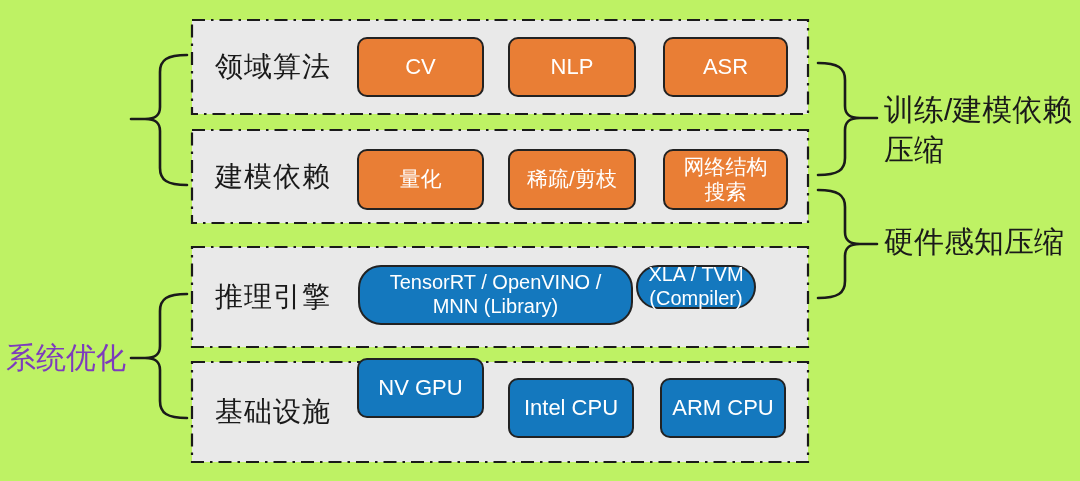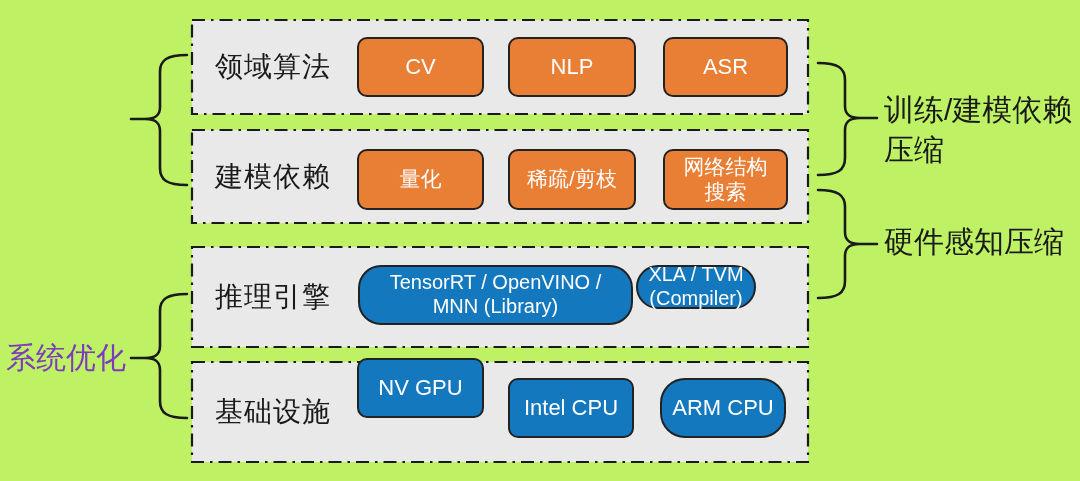--- a/index.html
+++ b/index.html
@@ -80,21 +80,21 @@
   <div class="box orange fs21" style="left:663px;top:149px;width:125px;height:61px;">网络结构
 搜索</div>
 
   <div class="box blue fs20" style="left:358px;top:265px;width:275px;height:60px;">TensorRT / OpenVINO /
 MNN (Library)</div>
   <div class="box blue fs20" style="left:636px;top:265px;width:120px;height:44px;">XLA / TVM
 (Compiler)</div>
 
   <div class="box blue fs22" style="left:357px;top:358px;width:127px;height:60px;">NV GPU</div>
   <div class="box blue fs22" style="left:508px;top:378px;width:126px;height:60px;">Intel CPU</div>
-  <div class="box blue fs22" style="left:660px;top:378px;width:126px;height:60px;border-radius:25px;">ARM CPU</div>
+  <div class="box blue fs22" style="left:660px;top:378px;width:126px;height:60px;">ARM CPU</div>
 
   <div class="side-label purple" style="left:6px;top:340px;height:36px;">系统优化</div>
 
   <div class="side-label black" style="left:884px;top:90px;">训练/建模依赖
 压缩</div>
   <div class="side-label black" style="left:884px;top:224px;height:36px;">硬件感知压缩</div>
 
 </div>
 
 </body></html>

